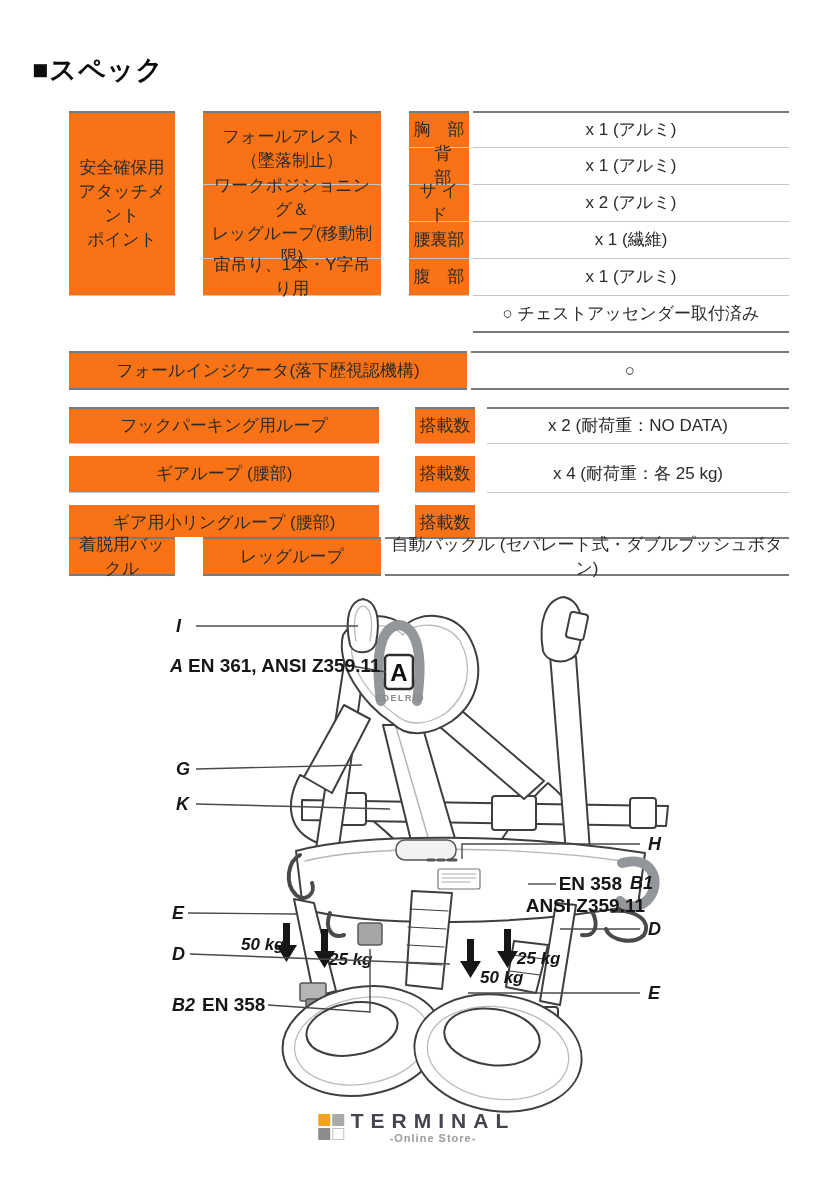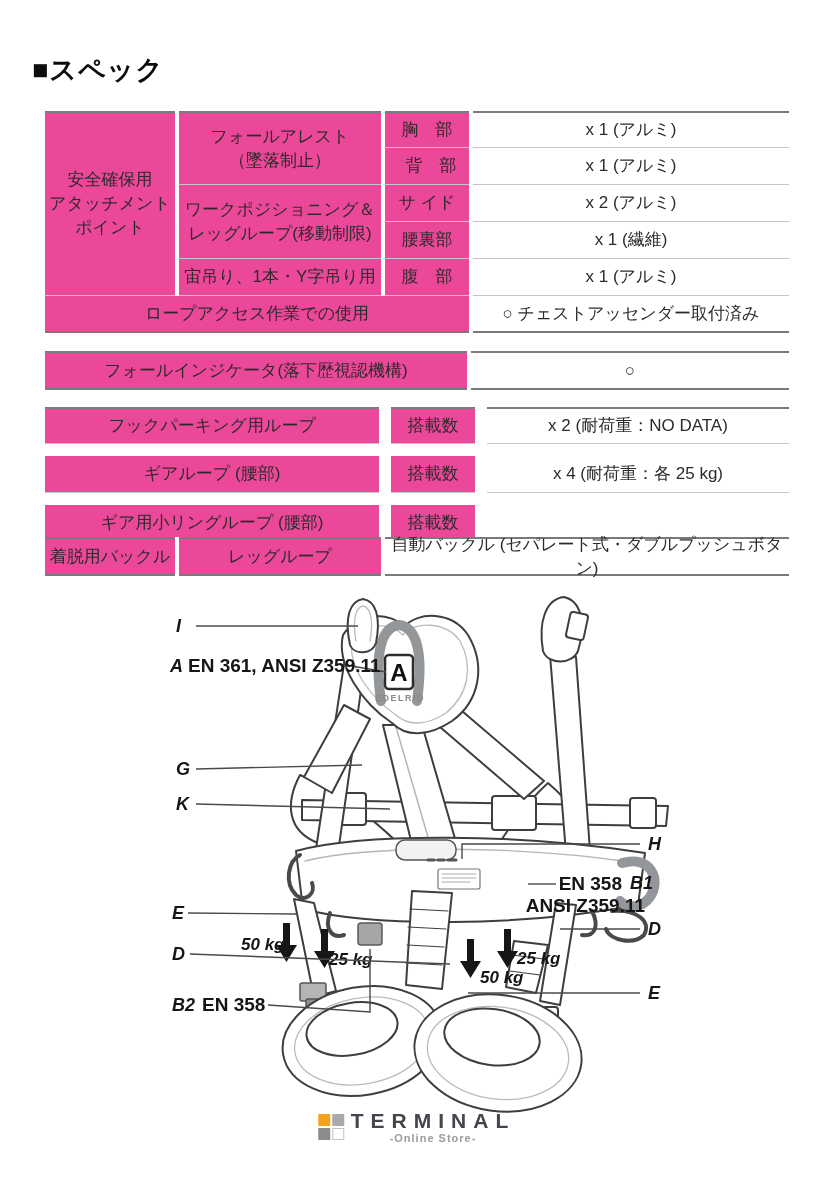--- a/index.html
+++ b/index.html
@@ -12,21 +12,21 @@
   .page-title{
     left:32px;top:52px;font-size:27px;font-weight:bold;color:#0d0d0d;letter-spacing:1px;
   }
   
   .tbl{left:45px;width:744px;display:grid;column-gap:4px;background:#fff;}
   .cell{
     display:flex;align-items:center;justify-content:center;text-align:center;
     font-size:17px;line-height:1.4;color:#2b2b2b;
     border-bottom:1px solid #c6c6c6;box-sizing:border-box;padding:0 4px;
   }
-  .hd{background:#ec4899;}
+  .hd{background:#f97316;margin-left:24px;}
   .ml{white-space:pre-line;}
   .topline{border-top:2px solid #7a7a7a;}
   .botline{border-bottom:2px solid #7a7a7a;}
   #attachment-table{top:111px;grid-template-columns:130px 202px 84px 1fr;grid-auto-rows:37px;}
   #fall-table{top:351px;grid-template-columns:422px 1fr;grid-auto-rows:39px;}
   #loop-table{top:407px;grid-template-columns:334px 84px 1fr;grid-auto-rows:37px;gap:12px;}
   #buckle-table{top:537px;grid-template-columns:130px 202px 1fr;grid-auto-rows:39px;}
   
   #diagram{left:0;top:593px;width:833px;height:522px;}
   .lbl{font-style:italic;font-weight:bold;font-size:18px;fill:#161616;}
@@ -65,21 +65,20 @@
   <div class="cell hd" style="grid-column:3;grid-row:3;">サ イド</div>
   <div class="cell hd" style="grid-column:3;grid-row:4;">腰裏部</div>
   <div class="cell hd" style="grid-column:3;grid-row:5;">腹　部</div>
 
   <div class="cell topline" style="grid-column:4;grid-row:1;">x 1 (アルミ)</div>
   <div class="cell" style="grid-column:4;grid-row:2;">x 1 (アルミ)</div>
   <div class="cell" style="grid-column:4;grid-row:3;">x 2 (アルミ)</div>
   <div class="cell" style="grid-column:4;grid-row:4;text-align:center;">x 1 (繊維)</div>
   <div class="cell" style="grid-column:4;grid-row:5;">x 1 (アルミ)</div>
 
-  <div class="cell hd botline" style="grid-column:1 / span 3;grid-row:6;">ロープアクセス作業での使用</div>
   <div class="cell botline" style="grid-column:4;grid-row:6;">○ チェストアッセンダー取付済み</div>
 </div>
 
 <div class="abs tbl" id="fall-table">
   <div class="cell hd topline botline">フォールインジケータ(落下歴視認機構)</div>
   <div class="cell topline botline">○</div>
 </div>
 
 <div class="abs tbl" id="loop-table">
   <div class="cell hd topline">フックパーキング用ループ</div>

